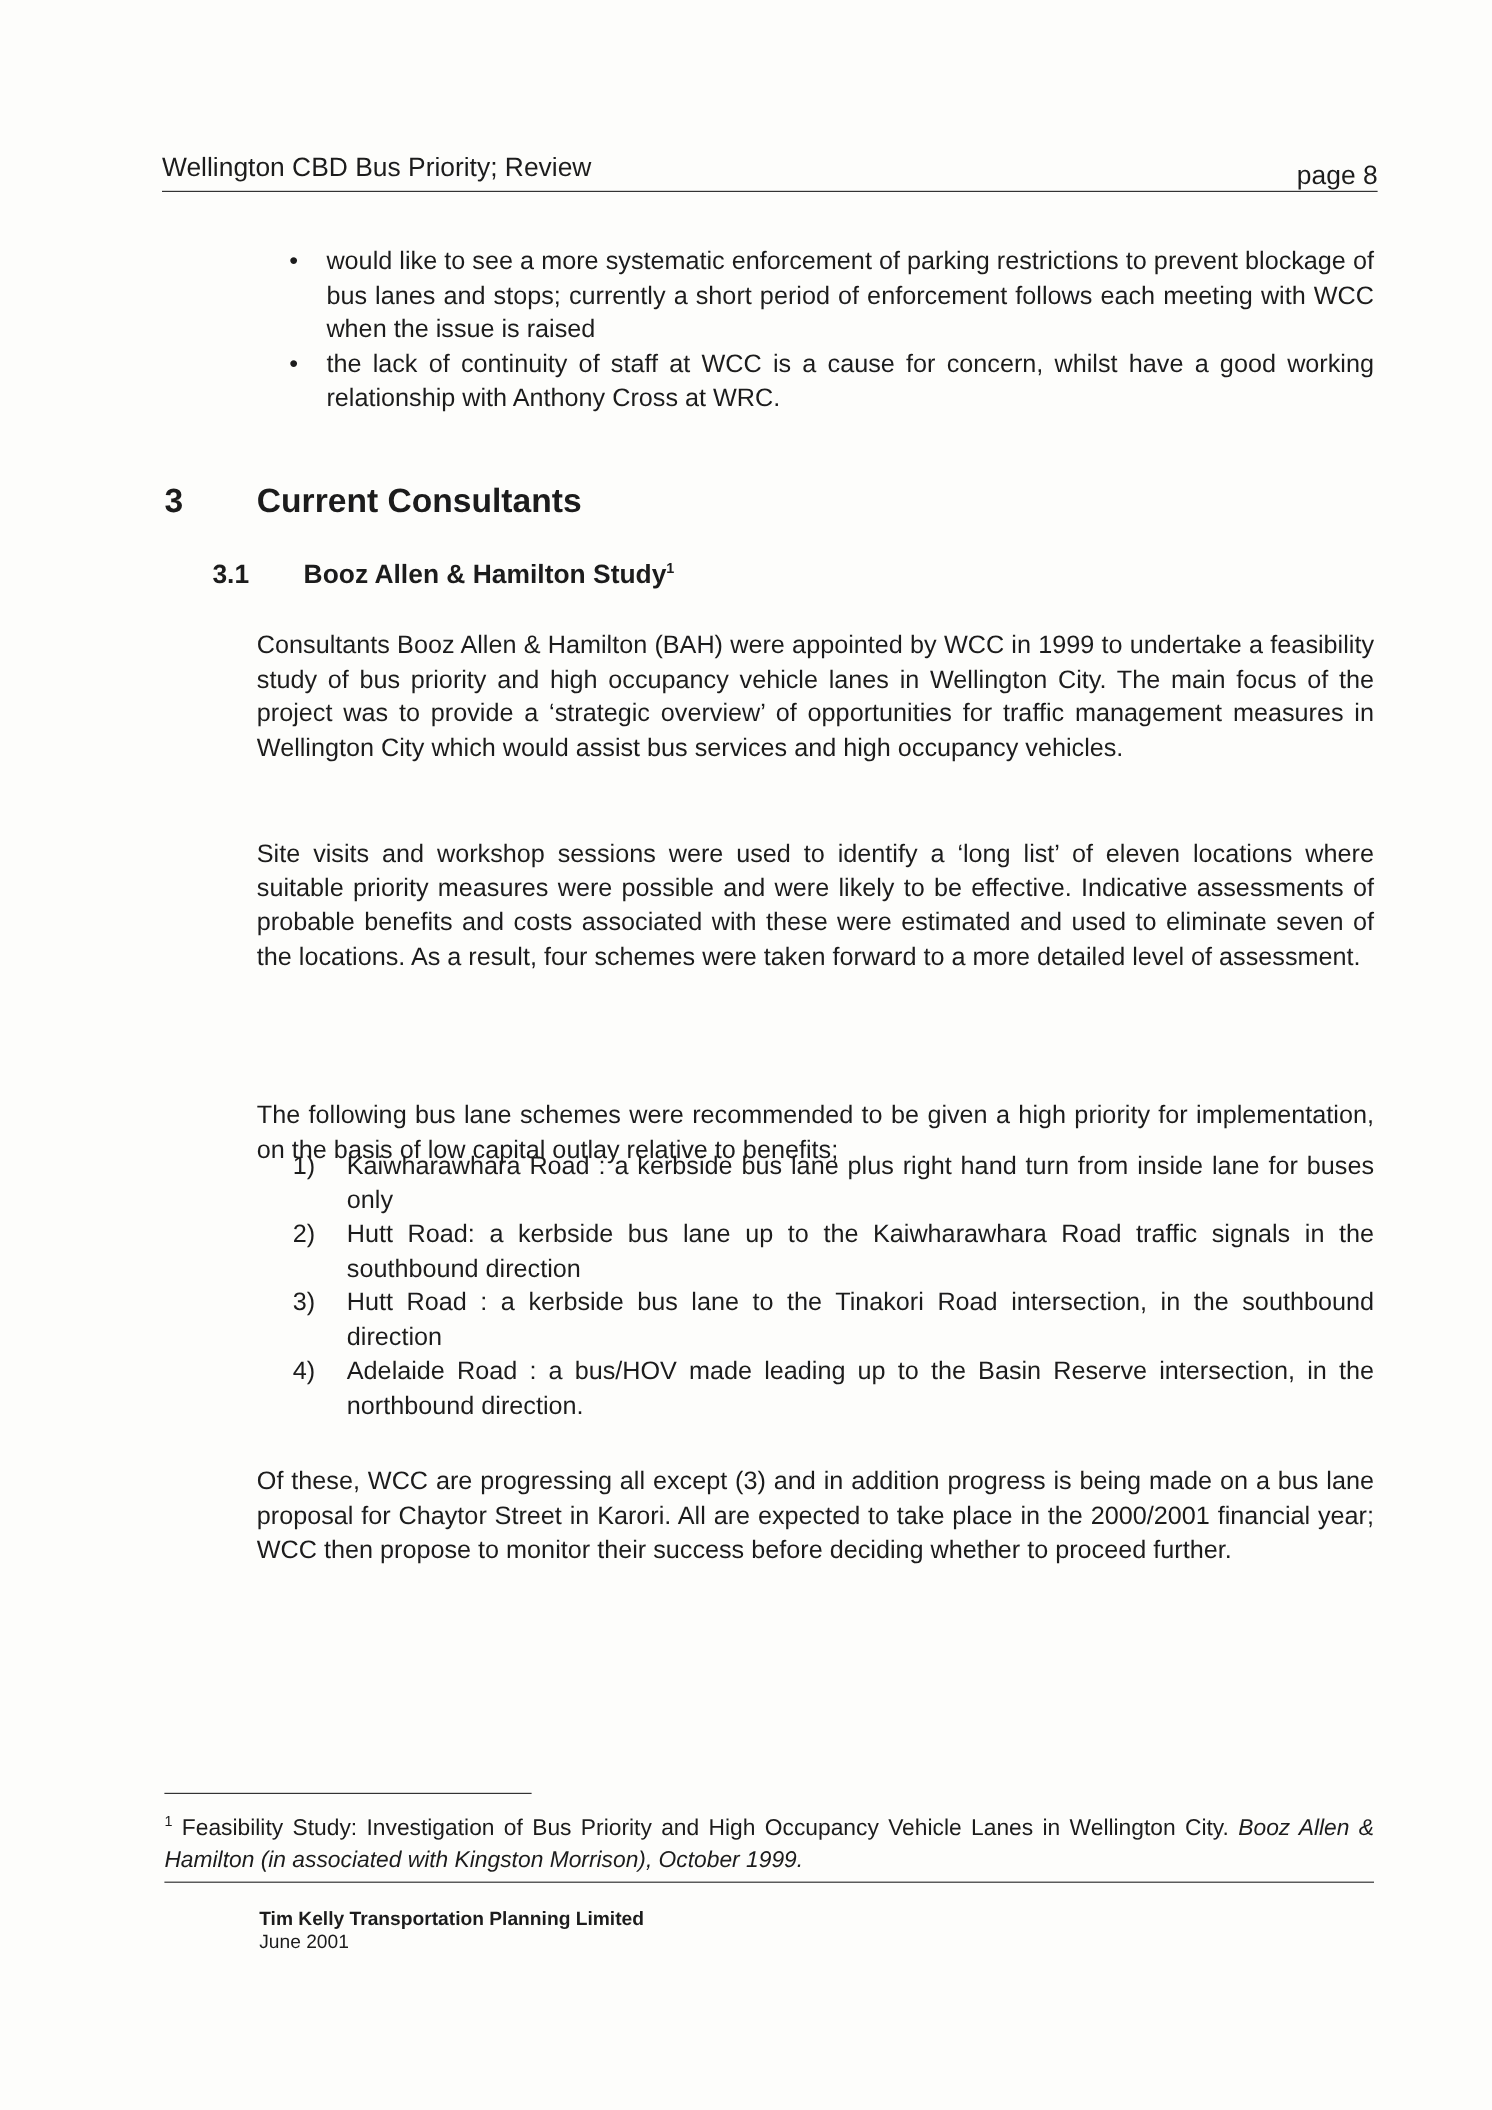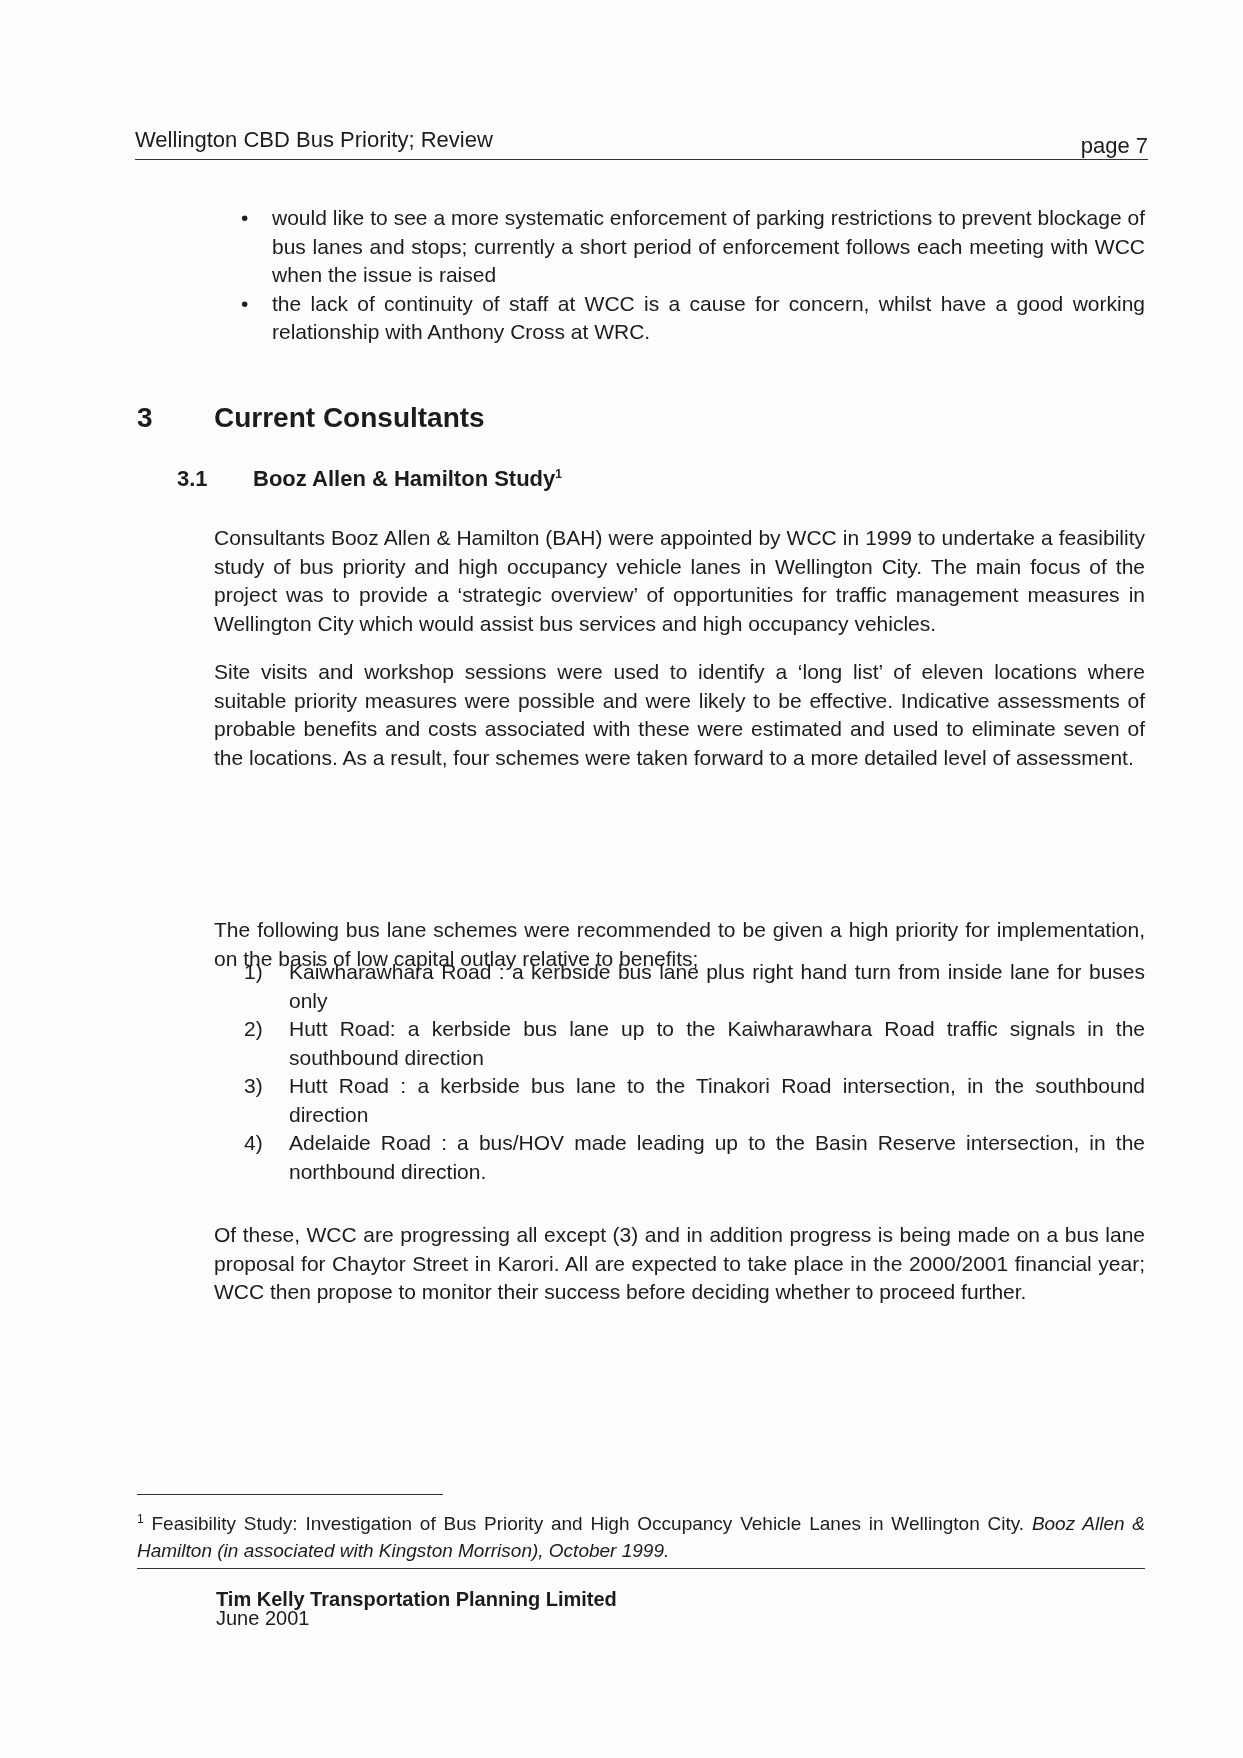--- a/index.html
+++ b/index.html
@@ -25,44 +25,44 @@
   .bullets li .dot { position: absolute; left: 16px; top: 0; }
   .h1 { position: absolute; left: 137px; top: 402px; font-size: 28px; font-weight: bold; }
   .h1 .num { position: absolute; left: 0; }
   .h1 .txt { position: absolute; left: 77px; white-space: nowrap; }
   .h2 { position: absolute; left: 137px; top: 466px; font-size: 22px; font-weight: bold; }
   .h2 .num { position: absolute; left: 0; margin-left: 40px; }
   .h2 .txt { position: absolute; left: 77px; white-space: nowrap; margin-left: 39px; }
   .h2 sup, .foot sup { font-size: 12px; vertical-align: super; line-height: 0; }
   .para { position: absolute; left: 214px; width: 931px; margin: 0; }
   .p1 { top: 524px; }
-  .p2 { top: 658px; }
+  .p2 { top: 698px; }
   .p3 { top: 916px; }
   .numlist { position: absolute; left: 214px; top: 958px; width: 931px; margin: 0; padding: 0; list-style: none; }
   .numlist li { position: relative; padding-left: 75px; }
   .numlist li .n { position: absolute; left: 30px; top: 0; }
   .p4 { top: 1221px; }
   .foot-rule { position: absolute; left: 137px; top: 1494px; width: 306px; border-top: 1.5px solid #333; }
   .foot {
     position: absolute; left: 137px; top: 1510px; width: 1008px;
     font-size: 19px; line-height: 27px; text-align: justify;
     padding-bottom: 4px; border-bottom: 1.5px solid #333;
   }
   .foot .it { font-style: italic; }
-  .company { position: absolute; left: 216px; top: 1590px; font-size: 20px; line-height: 19px; }
+  .company { position: absolute; left: 216px; top: 1590px; font-size: 16px; line-height: 19px; }
   .company .name { font-weight: bold; }
 </style>
 </head>
 <body>
 
 <div class="page">
 
   <div class="header">
     <span class="title">Wellington CBD Bus Priority; Review</span>
-    <span class="pageno">page 7</span>
+    <span class="pageno">page 8</span>
   </div>
 
   <ul class="bullets body-text">
     <li>
       <span class="dot">•</span>
       <span>would like to see a more systematic enforcement of parking restrictions to prevent blockage of bus lanes and stops; currently a short period of enforcement follows each meeting with WCC when the issue is raised</span>
     </li>
     <li>
       <span class="dot">•</span>
       <span>the lack of continuity of staff at WCC is a cause for concern, whilst have a good working relationship with Anthony Cross at WRC.</span>

